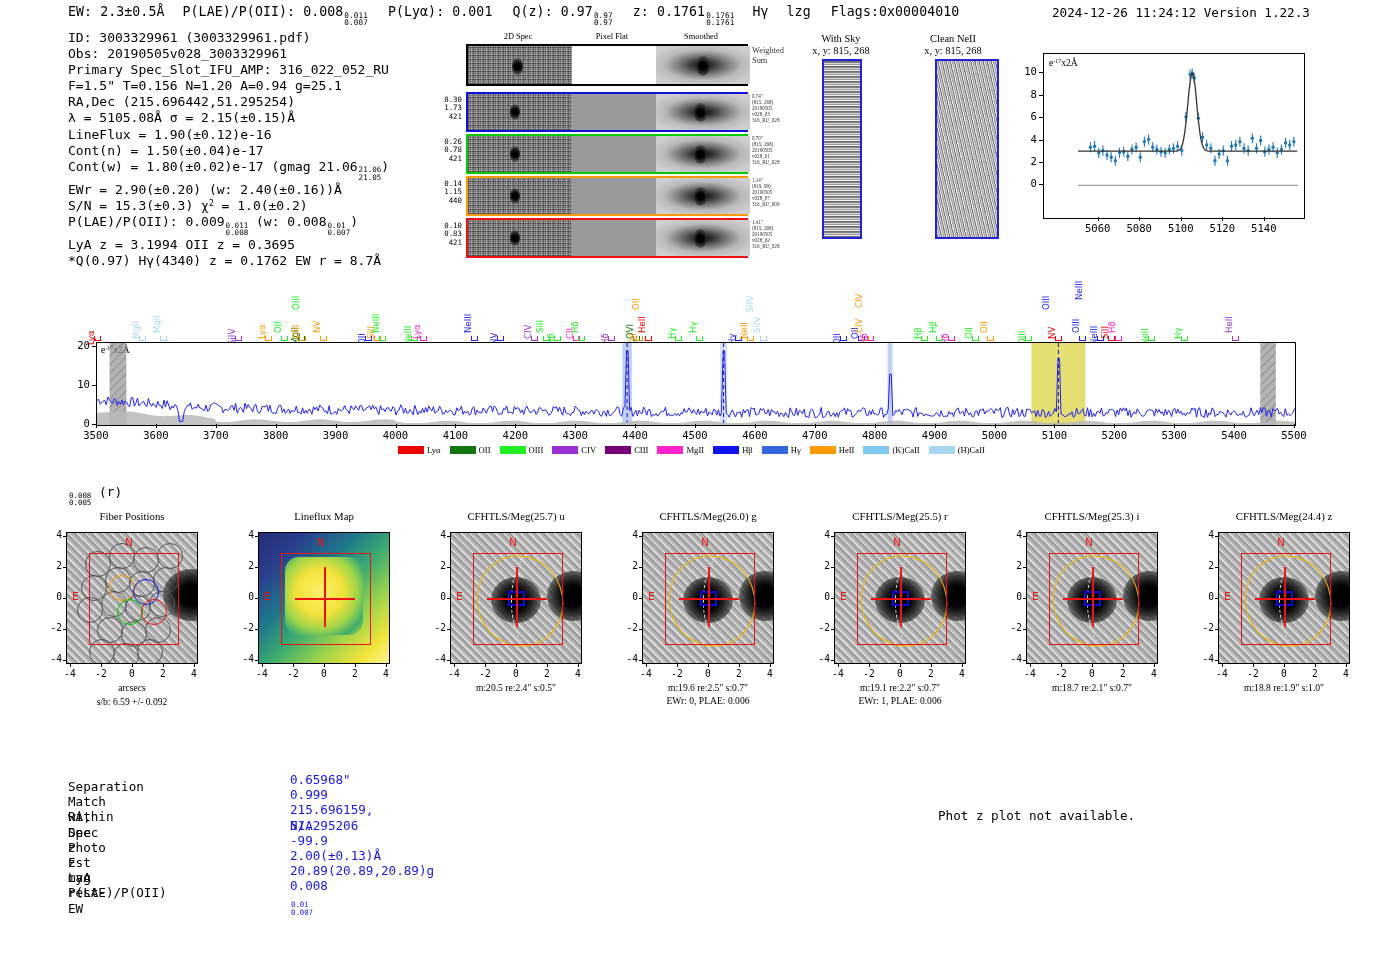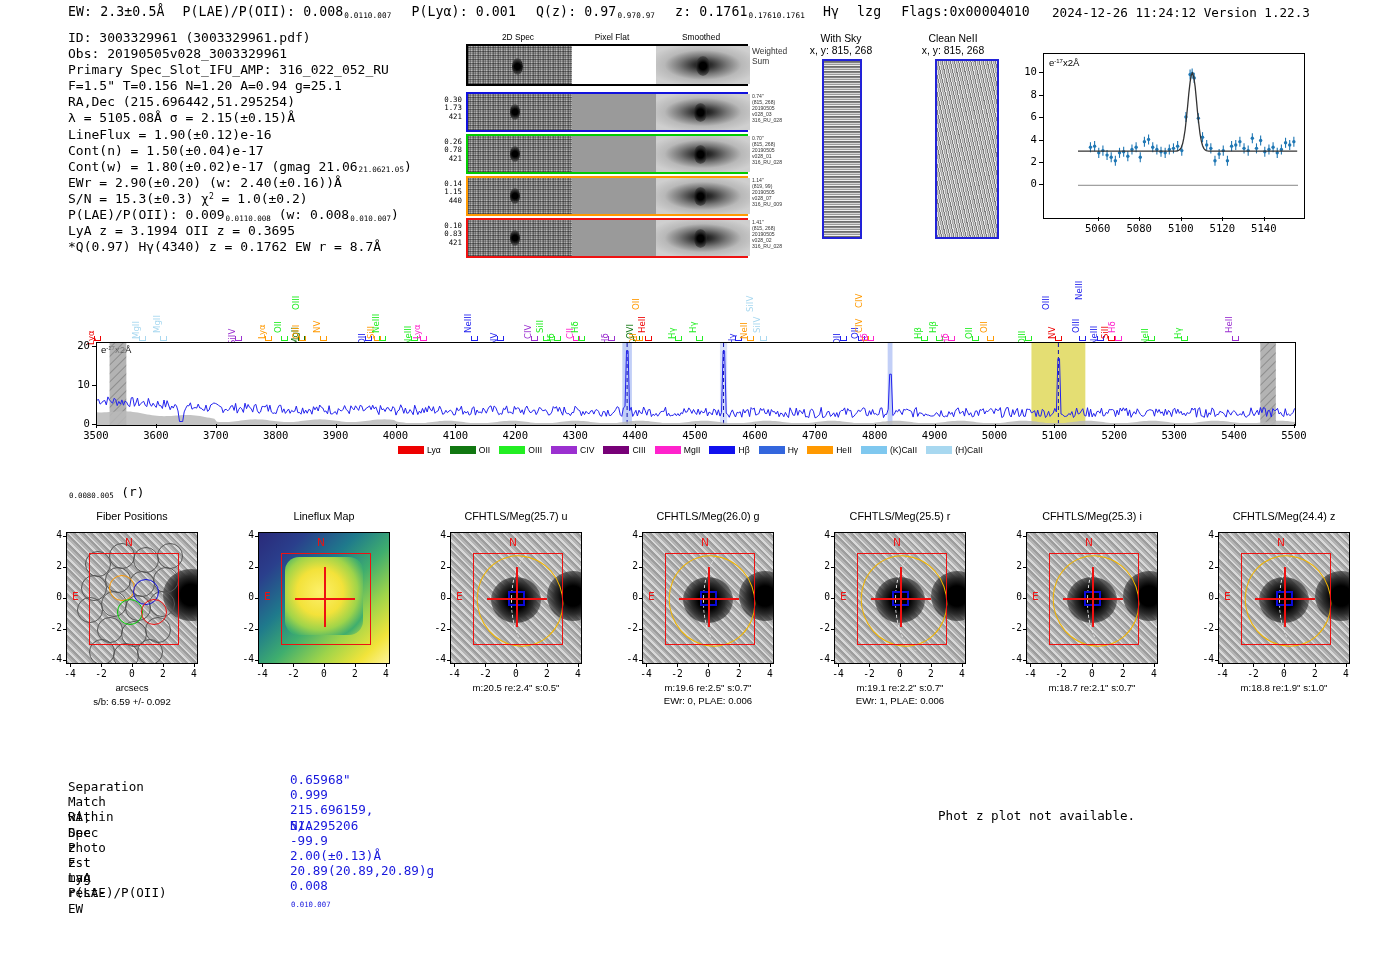--- a/index.html
+++ b/index.html
@@ -1,22 +1,22 @@
 <!DOCTYPE html>
 <html><head>
 <meta charset="utf-8">
 <style>
   html,body{margin:0;padding:0;background:#fff;}
   body{width:1400px;height:953px;position:relative;font-family:"DejaVu Sans Mono",monospace;color:#000;overflow:hidden;}
   .abs{position:absolute;}
   .mono{font-family:"DejaVu Sans Mono",monospace;}
-  .sans{font-family:Liberation Sans, sans-serif;}
+  .sans{font-family:Liberation Serif, serif;}
   .nowrap{white-space:nowrap;}
   sup{font-size:.62em;vertical-align:.55em;line-height:0;}
-  .frac{display:inline-flex;flex-direction:row;font-size:.58em;line-height:1.02;vertical-align:-.22em;margin-left:1px;}
+  .frac{display:inline-flex;flex-direction:column;font-size:.58em;line-height:1.02;vertical-align:-.22em;margin-left:1px;}
 
   
   #hdr{left:68px;top:4px;font-size:13.2px;letter-spacing:.1px;}
   #stamp{left:1052px;top:5px;font-size:12.6px;}
 
   
   #info{left:68px;top:30px;font-size:13px;line-height:16.1px;}
 
   
   #spec2d{left:424px;top:32px;width:390px;height:228px;}

